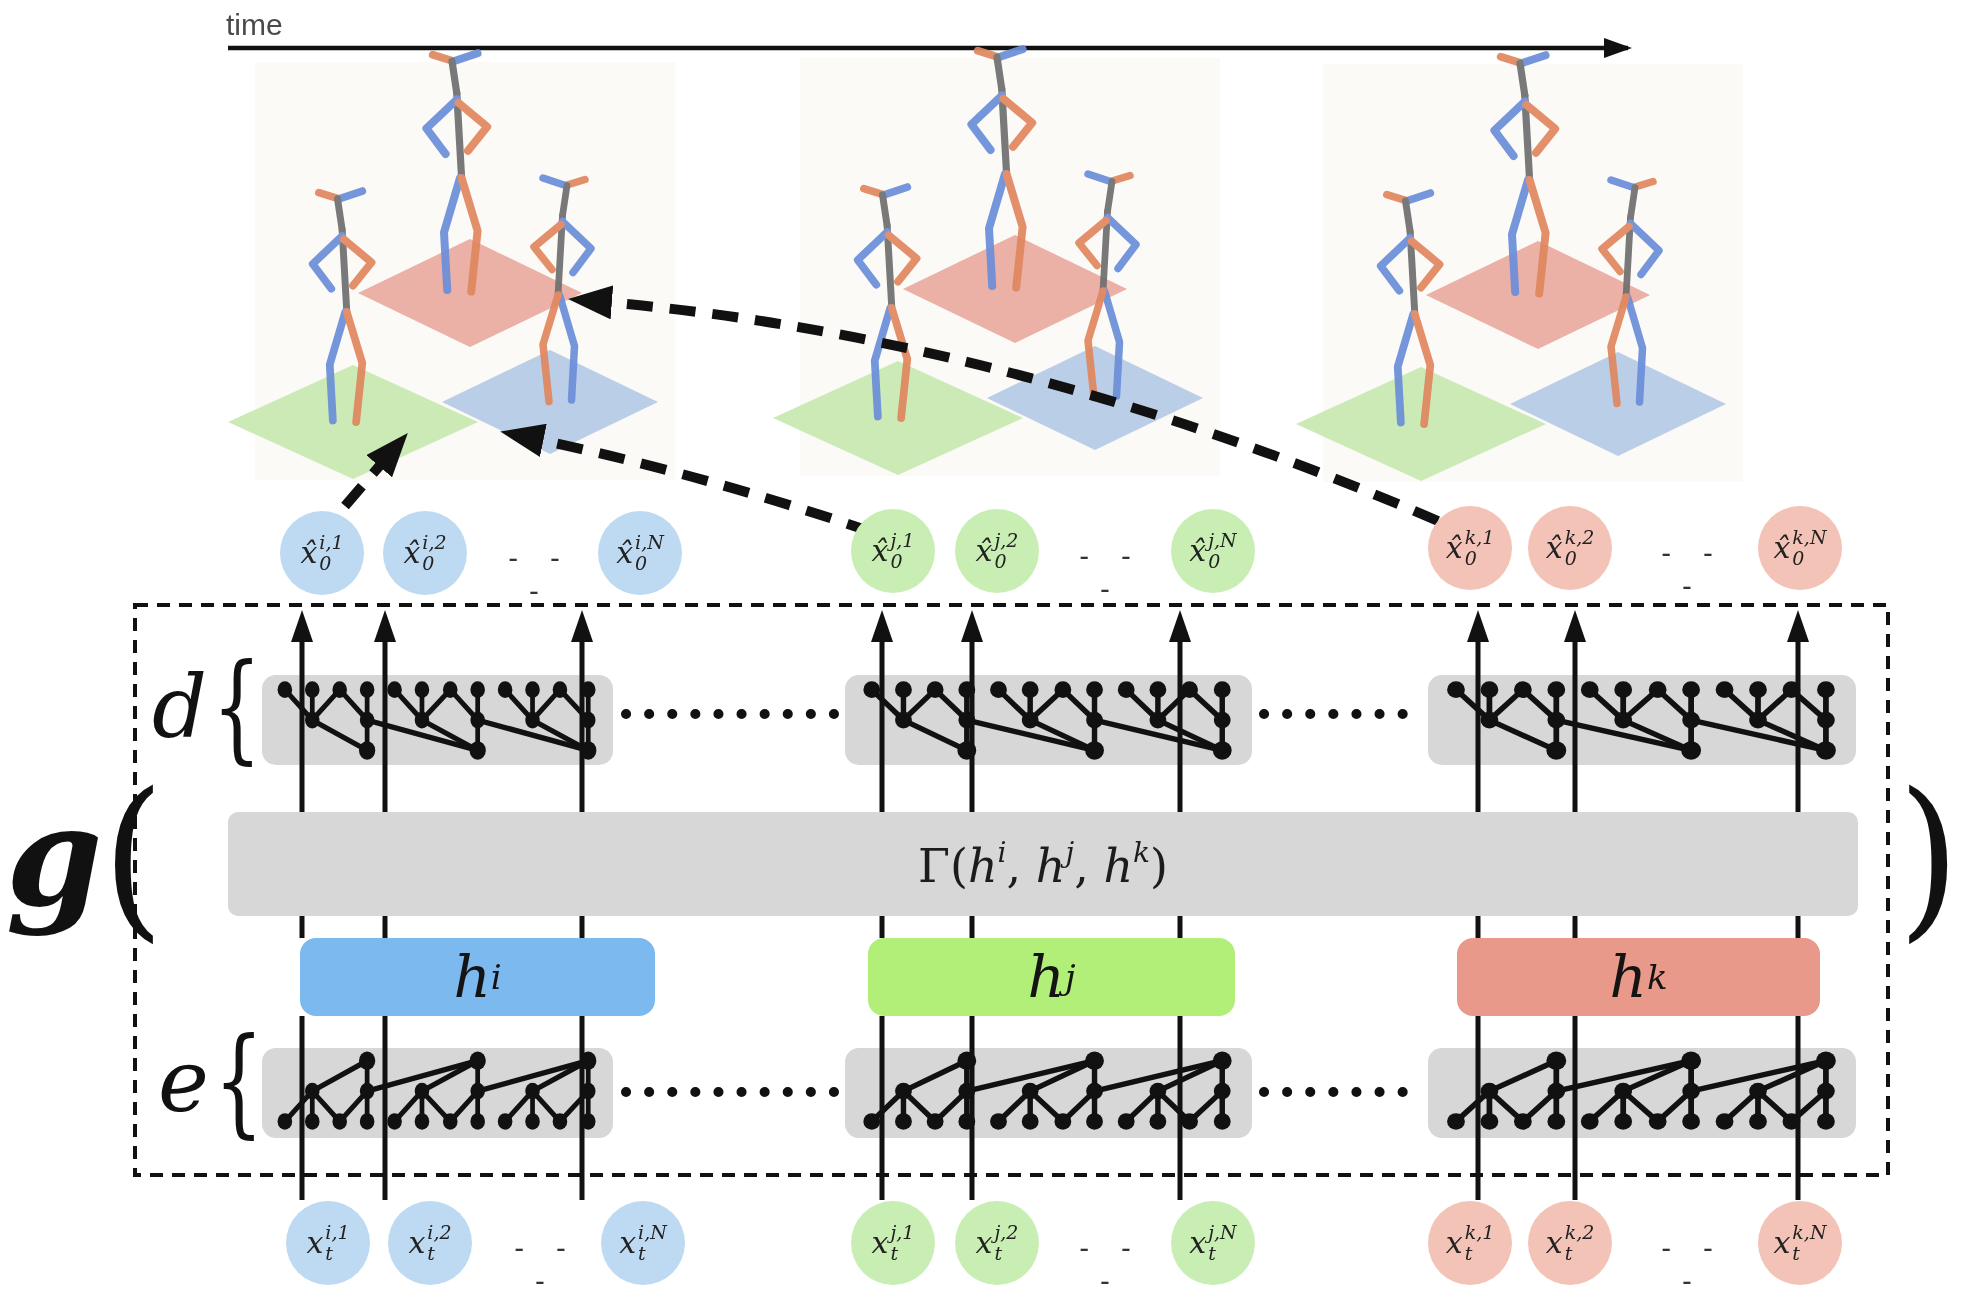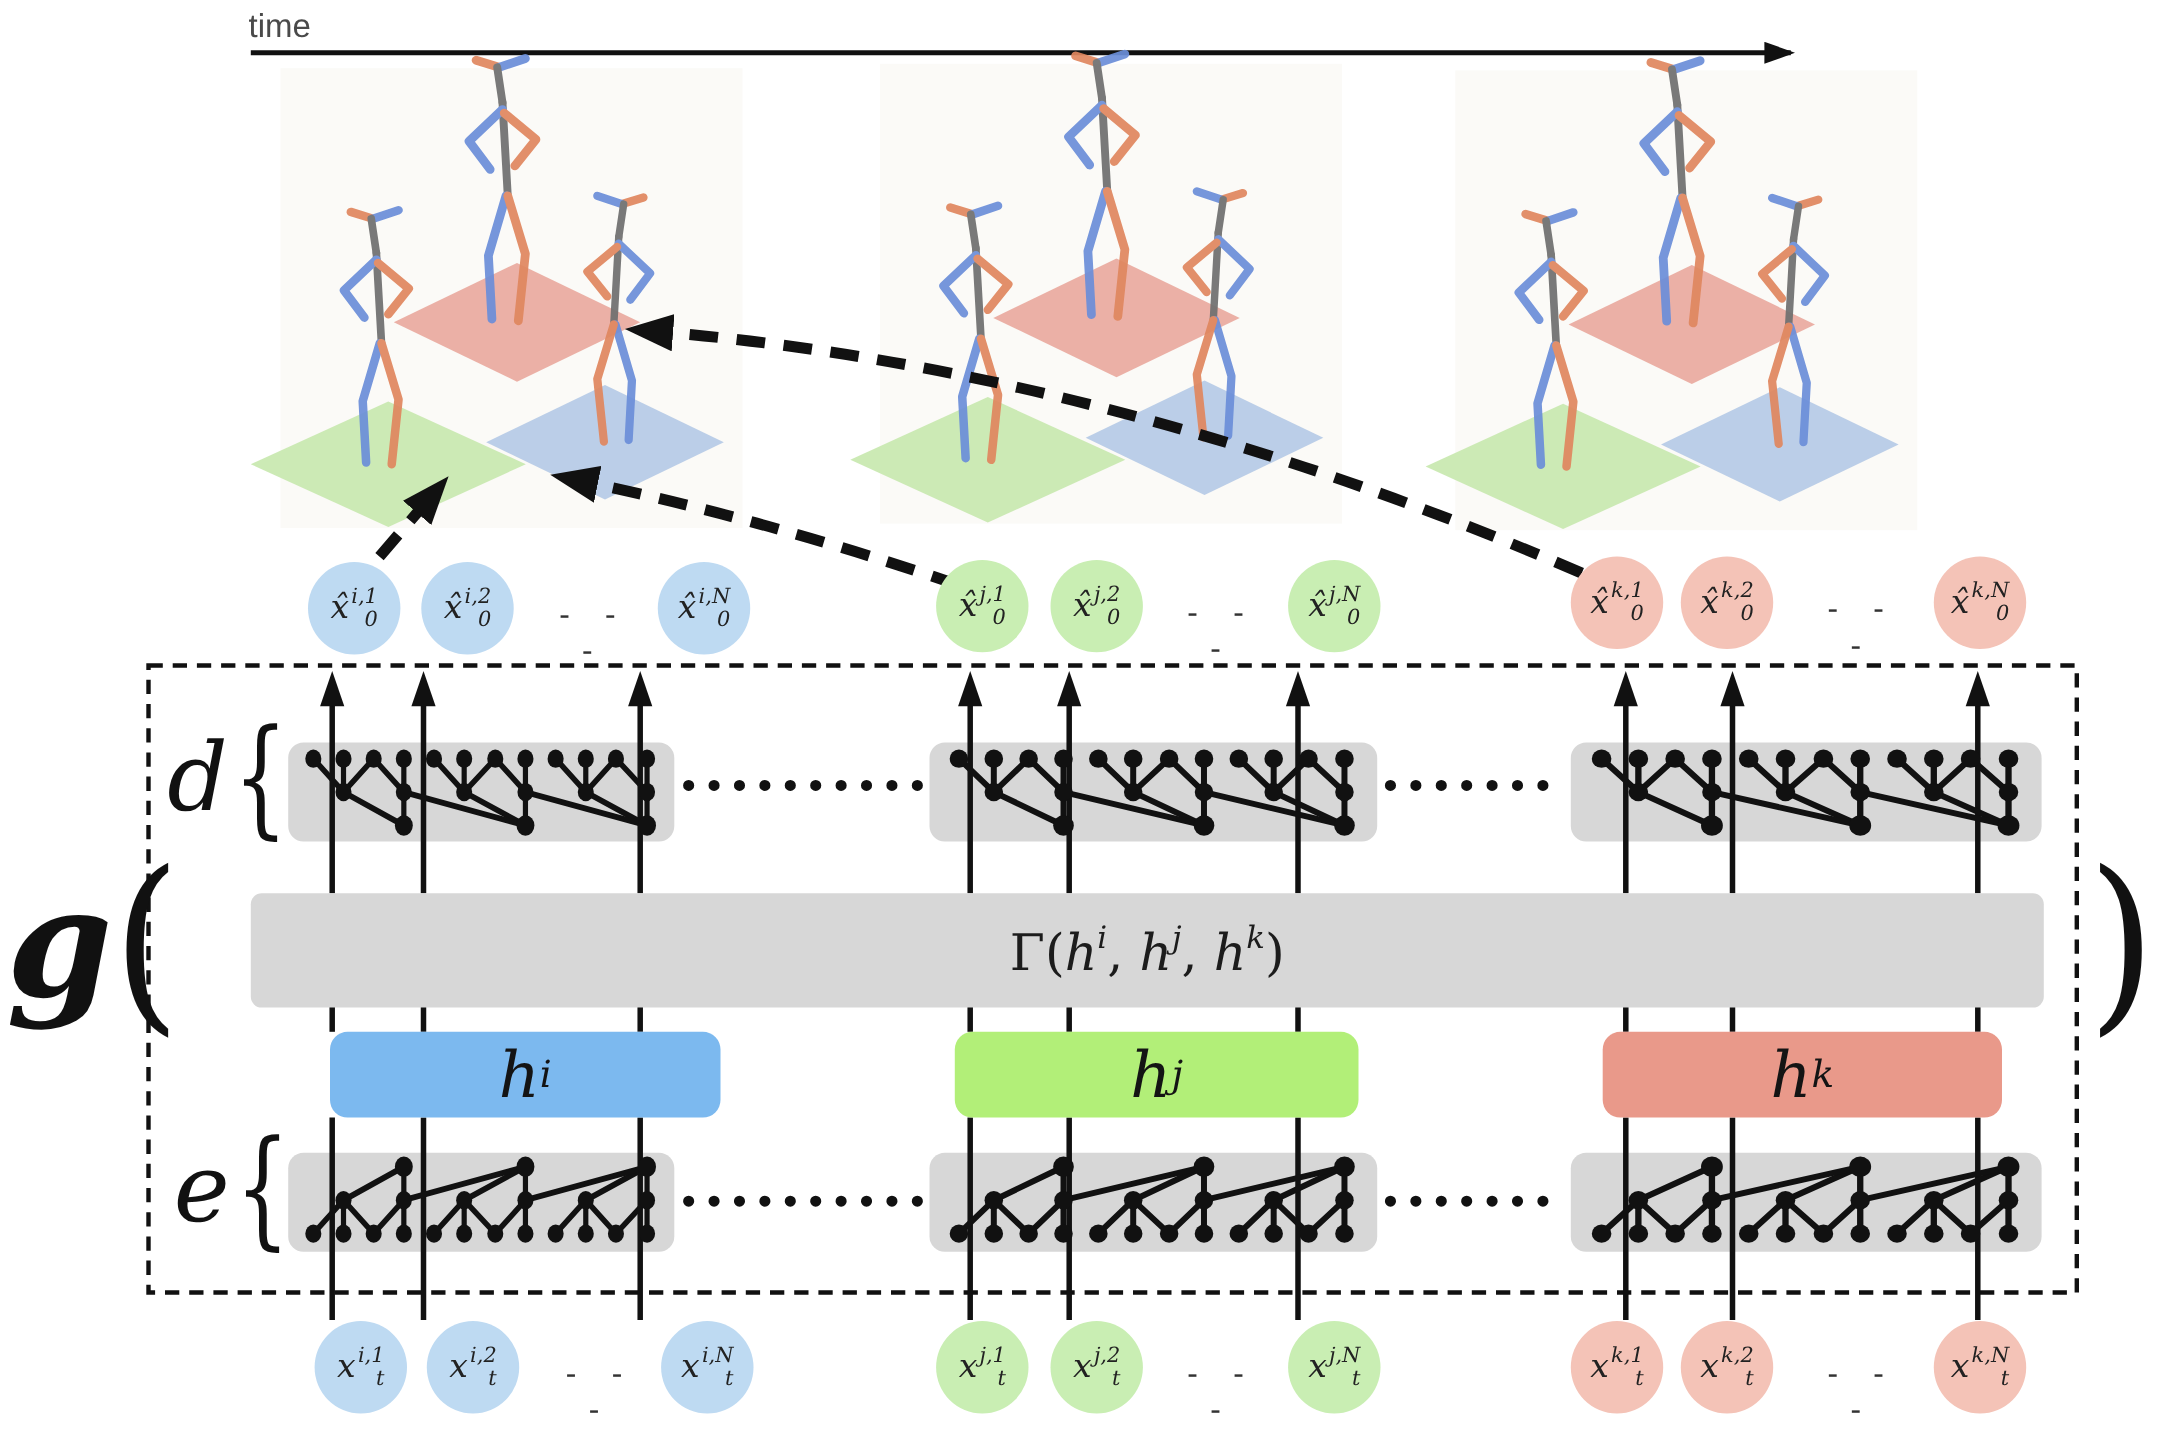--- a/index.html
+++ b/index.html
@@ -28,21 +28,21 @@
   .hbox .it{line-height:1;}
   .hs{font-style:italic;font-size:34px;vertical-align:24px;}
   .hi{left:300px;width:355px;background:#7cb9ef;}
   .hj{left:868px;width:367px;background:#b2ef78;}
   .hk{left:1457px;width:363px;background:#e9998a;}
   
   .circ{position:absolute;width:84px;height:84px;border-radius:50%;display:flex;align-items:center;
         justify-content:center;z-index:2;}
   .ci{background:#bedaf2;} .cj{background:#c9eeb3;} .ck{background:#f4c3b7;}
   .math{font-style:italic;font-size:30px;color:#222;display:inline-flex;align-items:center;line-height:1;}
-  .ss{display:inline-flex;flex-direction:column;font-size:19px;line-height:1.12;margin-left:2px;align-items:flex-end;}
+  .ss{display:inline-flex;flex-direction:column;font-size:19px;line-height:1.12;margin-left:2px;align-items:flex-start;}
   .dots{position:absolute;width:96px;text-align:center;font-size:28px;letter-spacing:4px;color:#333;z-index:2;
         font-family:"DejaVu Sans Mono","Liberation Mono",monospace;}
 </style>
 </head>
 <body>
 
 <div id="page">
 
   <svg id="gfx" width="1970" height="1304" viewBox="0 0 1970 1304">
     <defs>

